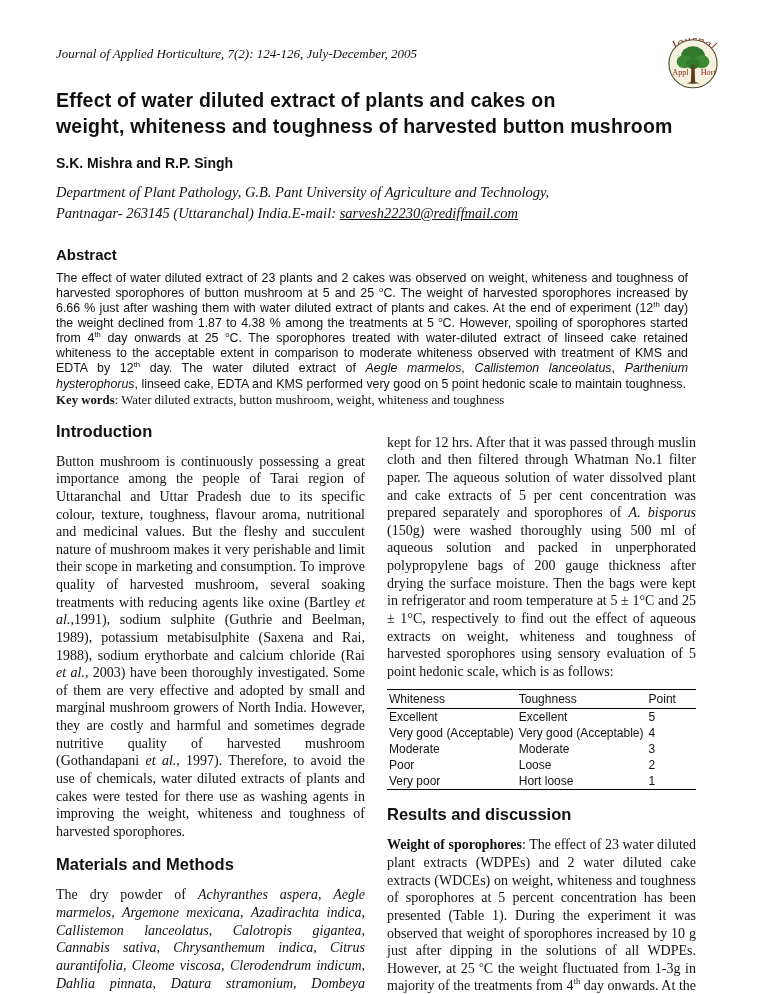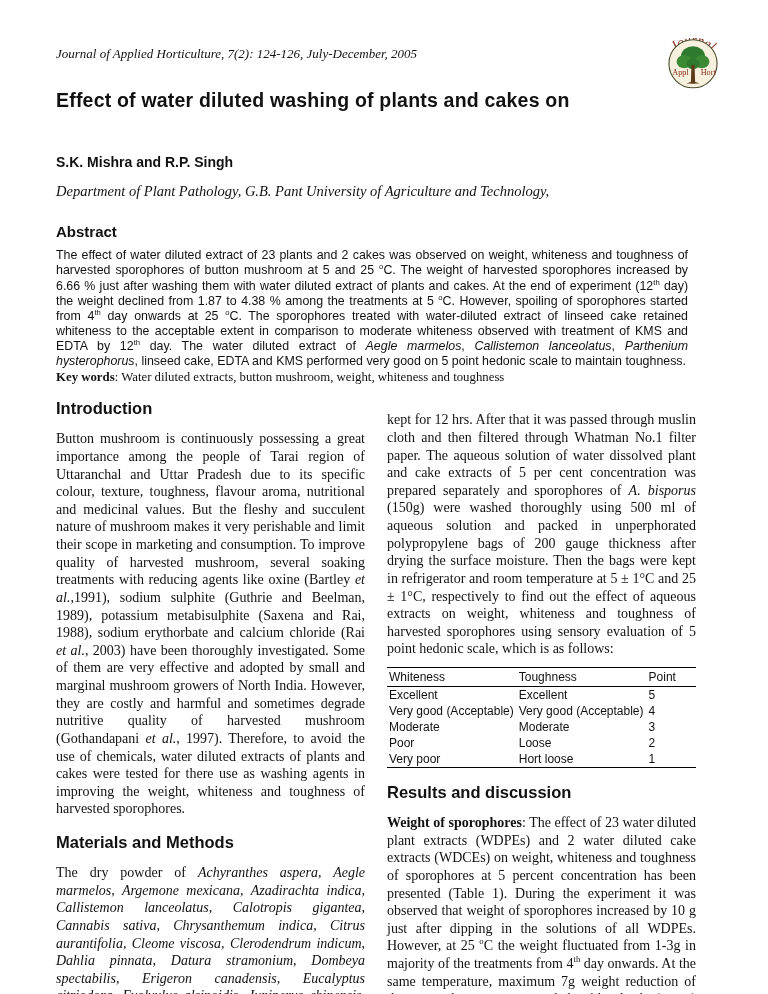--- a/index.html
+++ b/index.html
@@ -33,21 +33,21 @@
     font-size: 19.5px;
     line-height: 1.32;
     margin: 26px 0 0 0;
     letter-spacing: 0.2px;
   }
   .title span { display: block; }
   .authors {
     font-family: "Liberation Sans", sans-serif;
     font-weight: 700;
     font-size: 14px;
-    margin-top: 40px;
+    margin-top: 16px;
   }
   .affiliation {
     font-style: italic;
     font-size: 14.5px;
     line-height: 1.42;
     margin-top: 11px;
   }
   .affiliation .aff-line { display: block; }
   .affiliation .line2-wrap { display: block; }
   .email {
@@ -137,27 +137,29 @@
         <ellipse cx="32" cy="40" rx="6" ry="5" fill="#2f7a2f"></ellipse>
         <path d="M30 58 L30.6 41 L33.4 41 L34 58 Z" fill="#5d3a1a"></path>
         <path d="M26 58 Q32 55 38 58 Z" fill="#5d3a1a"></path>
       </g>
       <text x="13" y="50" font-size="7.5" fill="#8a2a1a" font-family="Liberation Serif, serif">Appl</text>
       <text x="39" y="50" font-size="7.5" fill="#8a2a1a" font-family="Liberation Serif, serif">Hort</text>
     </svg>
   </div>
 
   <h1 class="title">
-    <span>Effect of water diluted washing of plants and cakes on</span>
+    <span>Effect of water diluted extract of plants and cakes on</span>
+    <span>weight, whiteness and toughness of harvested button mushroom</span>
   </h1>
 
   <div class="authors">S.K. Mishra and R.P. Singh</div>
 
   <div class="affiliation">
     <span class="aff-line">Department of Plant Pathology, G.B. Pant University of Agriculture and Technology,</span>
+    <span class="line2-wrap"><span>Pantnagar- 263145 (Uttaranchal) India.E-mail: </span><a class="email">sarvesh22230@rediffmail.com</a></span>
   </div>
 
   <h2 class="section-heading">Abstract</h2>
   <p class="abstract-text"><span>The effect of water diluted extract of 23 plants and 2 cakes was observed on weight, whiteness and toughness of harvested sporophores of button mushroom at 5 and 25 </span><sup>o</sup><span>C. The weight of harvested sporophores increased by 6.66 % just after washing them with water diluted extract of plants and cakes. At the end of experiment (12</span><sup>th</sup><span> day) the weight declined from 1.87 to 4.38 % among the treatments at 5 </span><sup>o</sup><span>C. However, spoiling of sporophores started from 4</span><sup>th</sup><span> day onwards at 25 </span><sup>o</sup><span>C. The sporophores treated with water-diluted extract of linseed cake retained whiteness to the acceptable extent in comparison to moderate whiteness observed with treatment of KMS and EDTA by 12</span><sup>th</sup><span> day. The water diluted extract of </span><span style="font-style: italic;">Aegle marmelos</span><span>, </span><span style="font-style: italic;">Callistemon lanceolatus</span><span>, </span><span style="font-style: italic;">Parthenium hysterophorus</span><span>, linseed cake, EDTA and KMS performed very good on 5 point hedonic scale to maintain toughness.</span></p>
 
   <p class="keywords">
     <span class="label">Key words</span><span>: Water diluted extracts, button mushroom, weight, whiteness and toughness</span>
   </p>
 
   <div class="columns">

